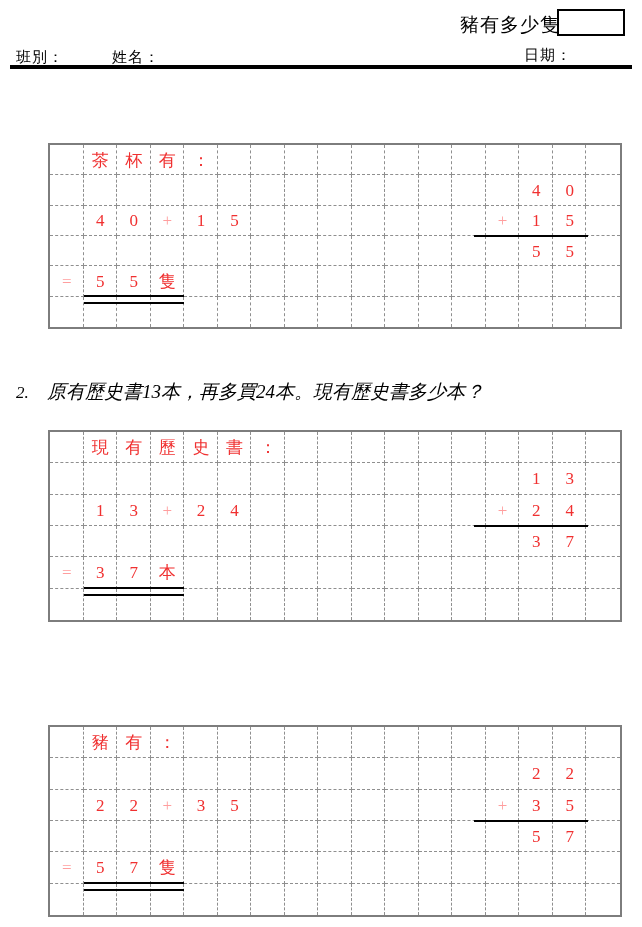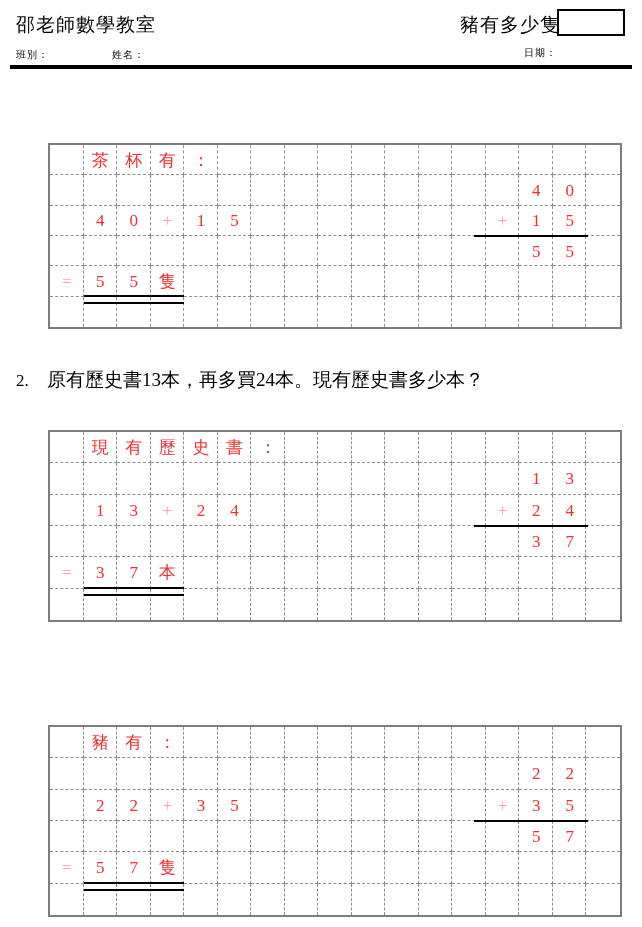--- a/index.html
+++ b/index.html
@@ -5,28 +5,28 @@
   html,body{margin:0;padding:0;background:#fff;}
   .page{
     position:relative;width:642px;height:927px;background:#ffffff;
     font-family:"Liberation Serif","DejaVu Serif",serif;color:#000;
     overflow:hidden;
   }
   
   .school{position:absolute;left:16px;top:12px;font-size:19px;letter-spacing:1px;}
   .wtitle{position:absolute;left:460px;top:12px;font-size:19px;letter-spacing:1px;}
   .score-box{position:absolute;left:557px;top:9px;width:68px;height:27px;border:2px solid #000;background:#fff;box-sizing:border-box;}
-  .small-label{position:absolute;font-size:10px;letter-spacing:1px;}
+  .small-label{position:absolute;font-size:15px;letter-spacing:1px;}
   .class-label{left:16px;top:48px;}
   .name-label{left:112px;top:48px;}
   .date-label{left:524px;top:46px;}
   .header-rule{position:absolute;left:10px;top:65px;width:622px;height:4px;background:#000;}
   
   .question{position:absolute;left:16px;font-size:19px;white-space:nowrap;}
-  .q1{top:88px;} .q2{top:367px;} .q3{top:669px;}
+  .q1{top:88px;} .q2{top:379px;font-style:italic;} .q3{top:669px;}
   .qnum{display:inline-block;width:31px;font-size:17px;}
   
   .grid{
     position:absolute;left:48px;width:574px;box-sizing:border-box;
     display:grid;grid-template-columns:repeat(17,1fr);grid-template-rows:repeat(6,1fr);
     border:2px solid var(--grid-border,#7d7d7d);background:#fff;
   }
   .g1{top:143px;height:186px;}
   .g2{top:430px;height:192px;}
   .g3{top:725px;height:192px;}
@@ -42,21 +42,20 @@
   .answer-underline{
     position:absolute;height:5px;z-index:3;box-sizing:content-box;
     border-top:2px solid #000;border-bottom:2px solid #000;
   }
 </style>
 </head>
 <body>
 
 <div class="page">
 
-  <div class="school">邵老師數學教室</div>
   <div class="wtitle">豬有多少隻</div>
   <div class="score-box"></div>
   <div class="small-label class-label">班別：</div>
   <div class="small-label name-label">姓名：</div>
   <div class="small-label date-label">日期：</div>
   <div class="header-rule"></div>
 
   <div class="grid g1">
       <div class="cell" style="grid-area: 1 / 1;"></div>
       <div class="cell" style="grid-area: 1 / 2;"></div>

